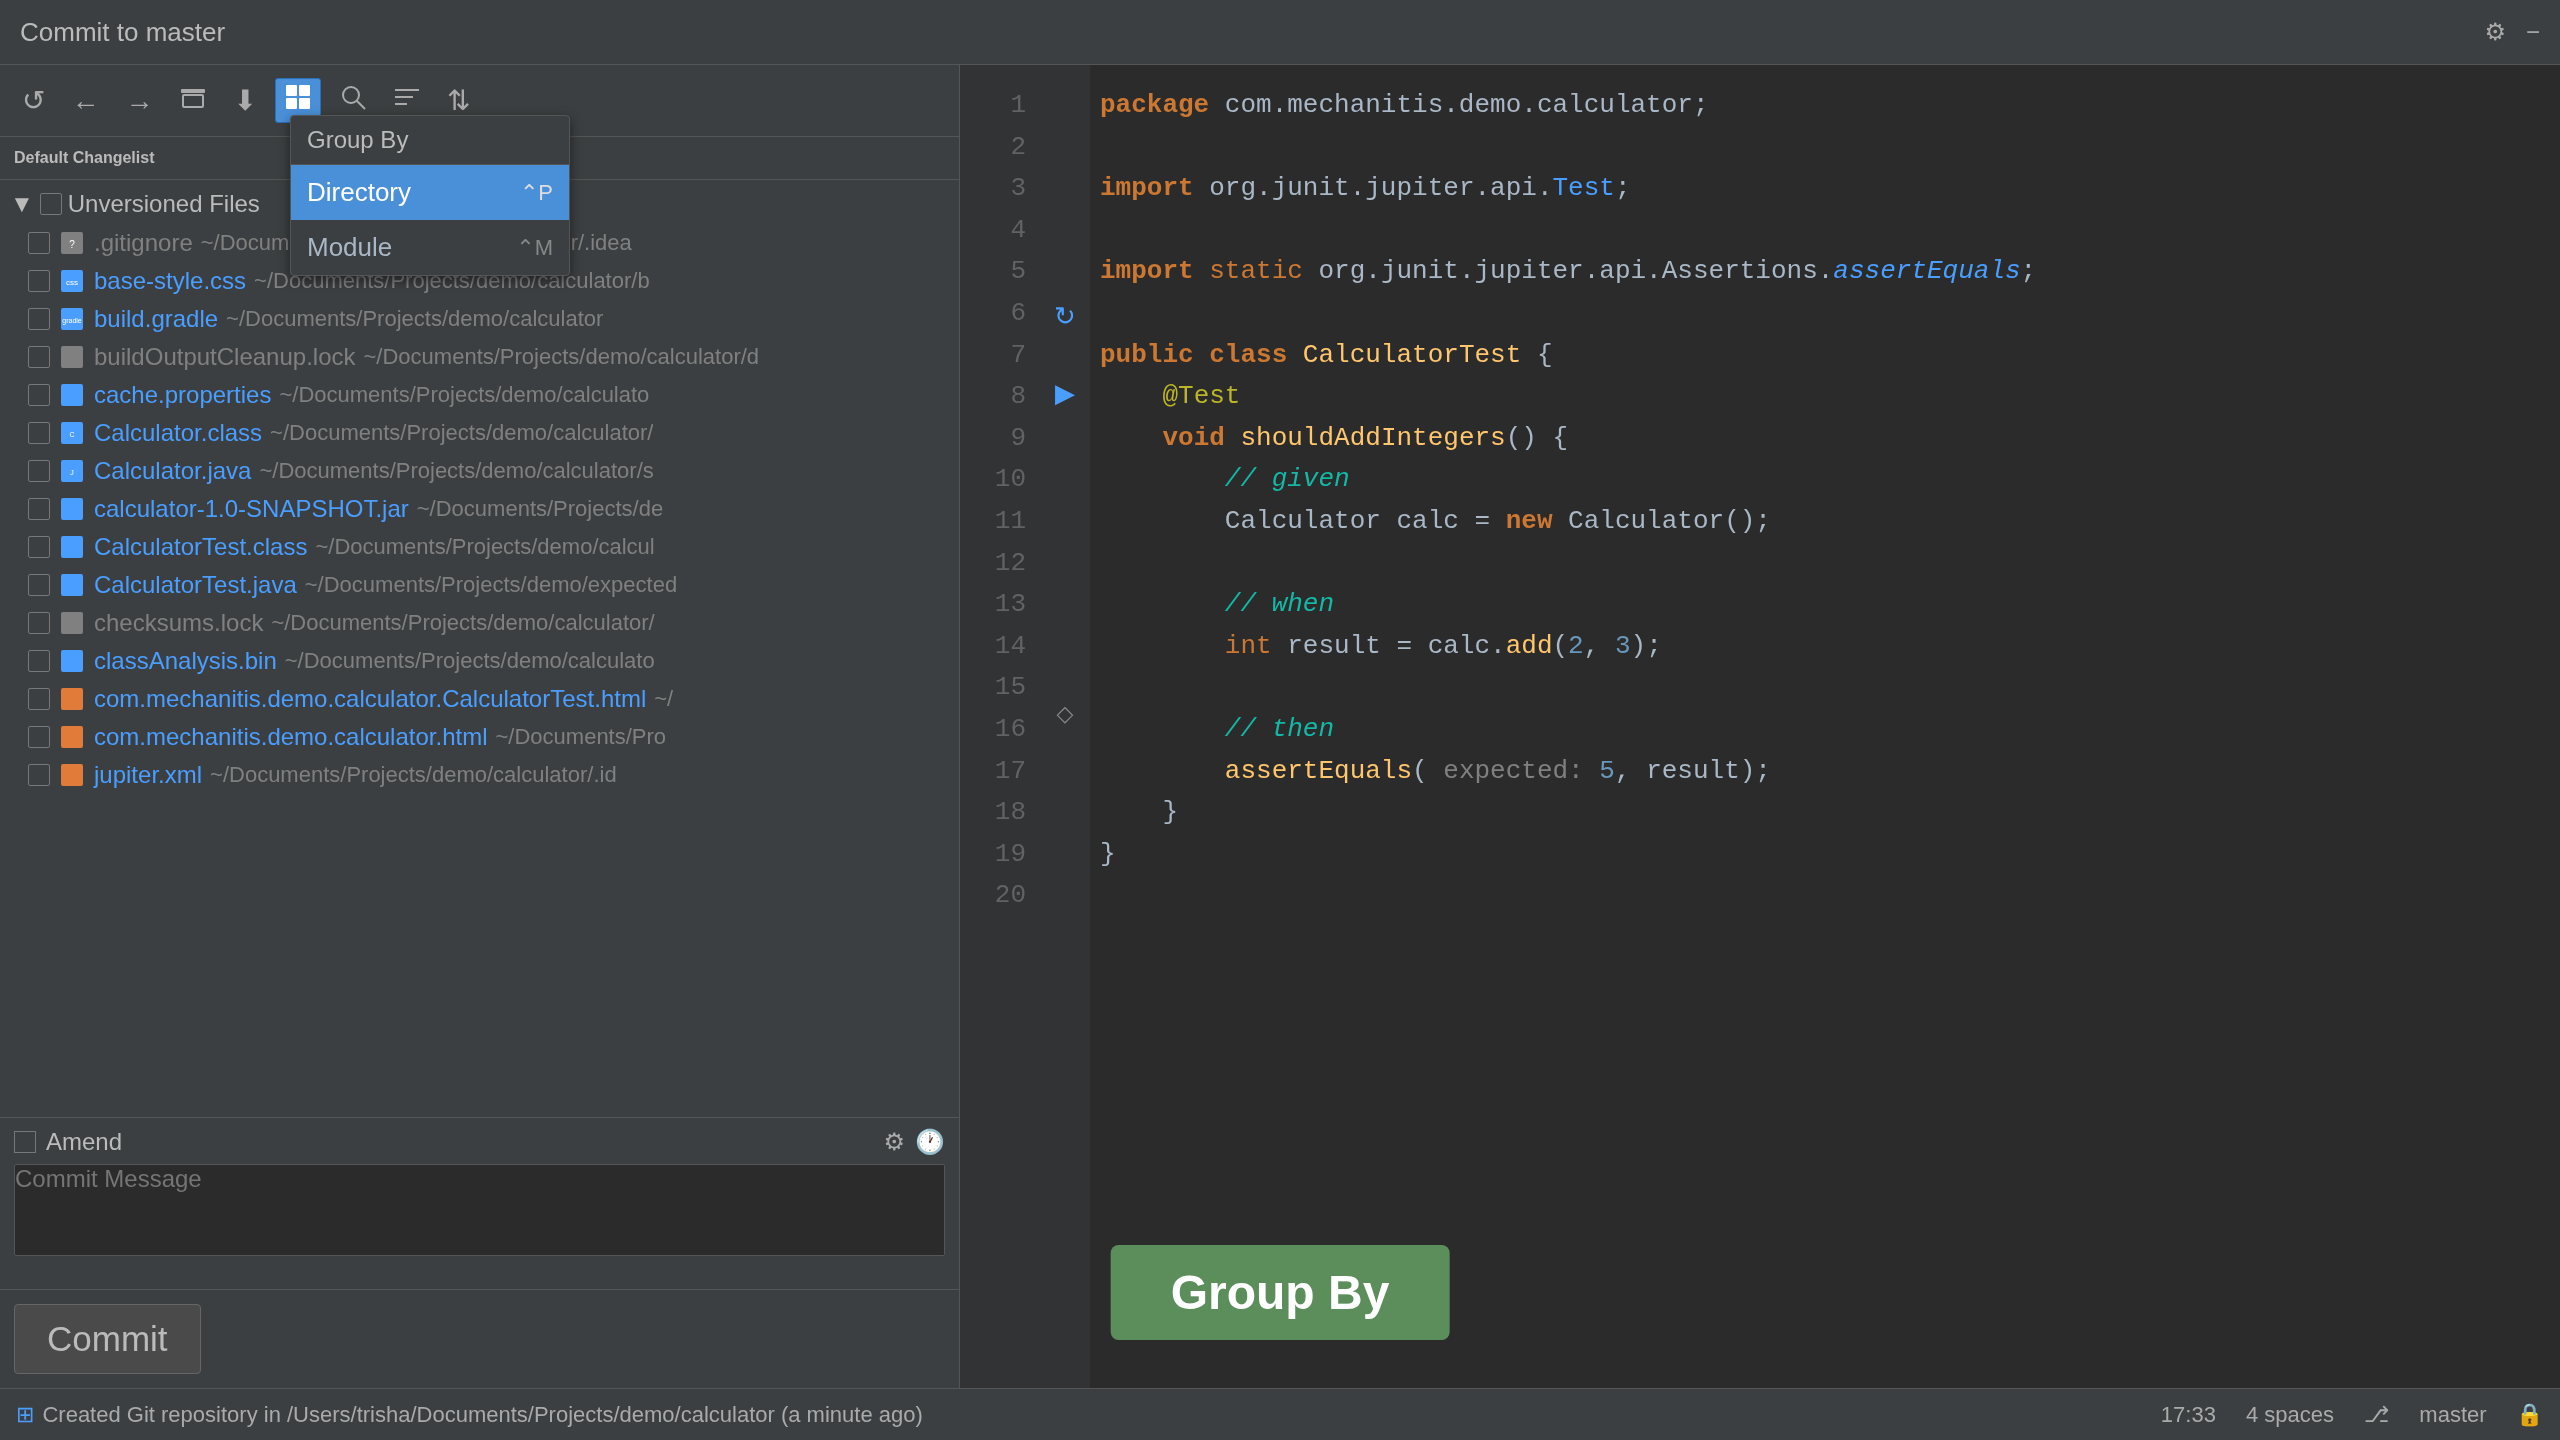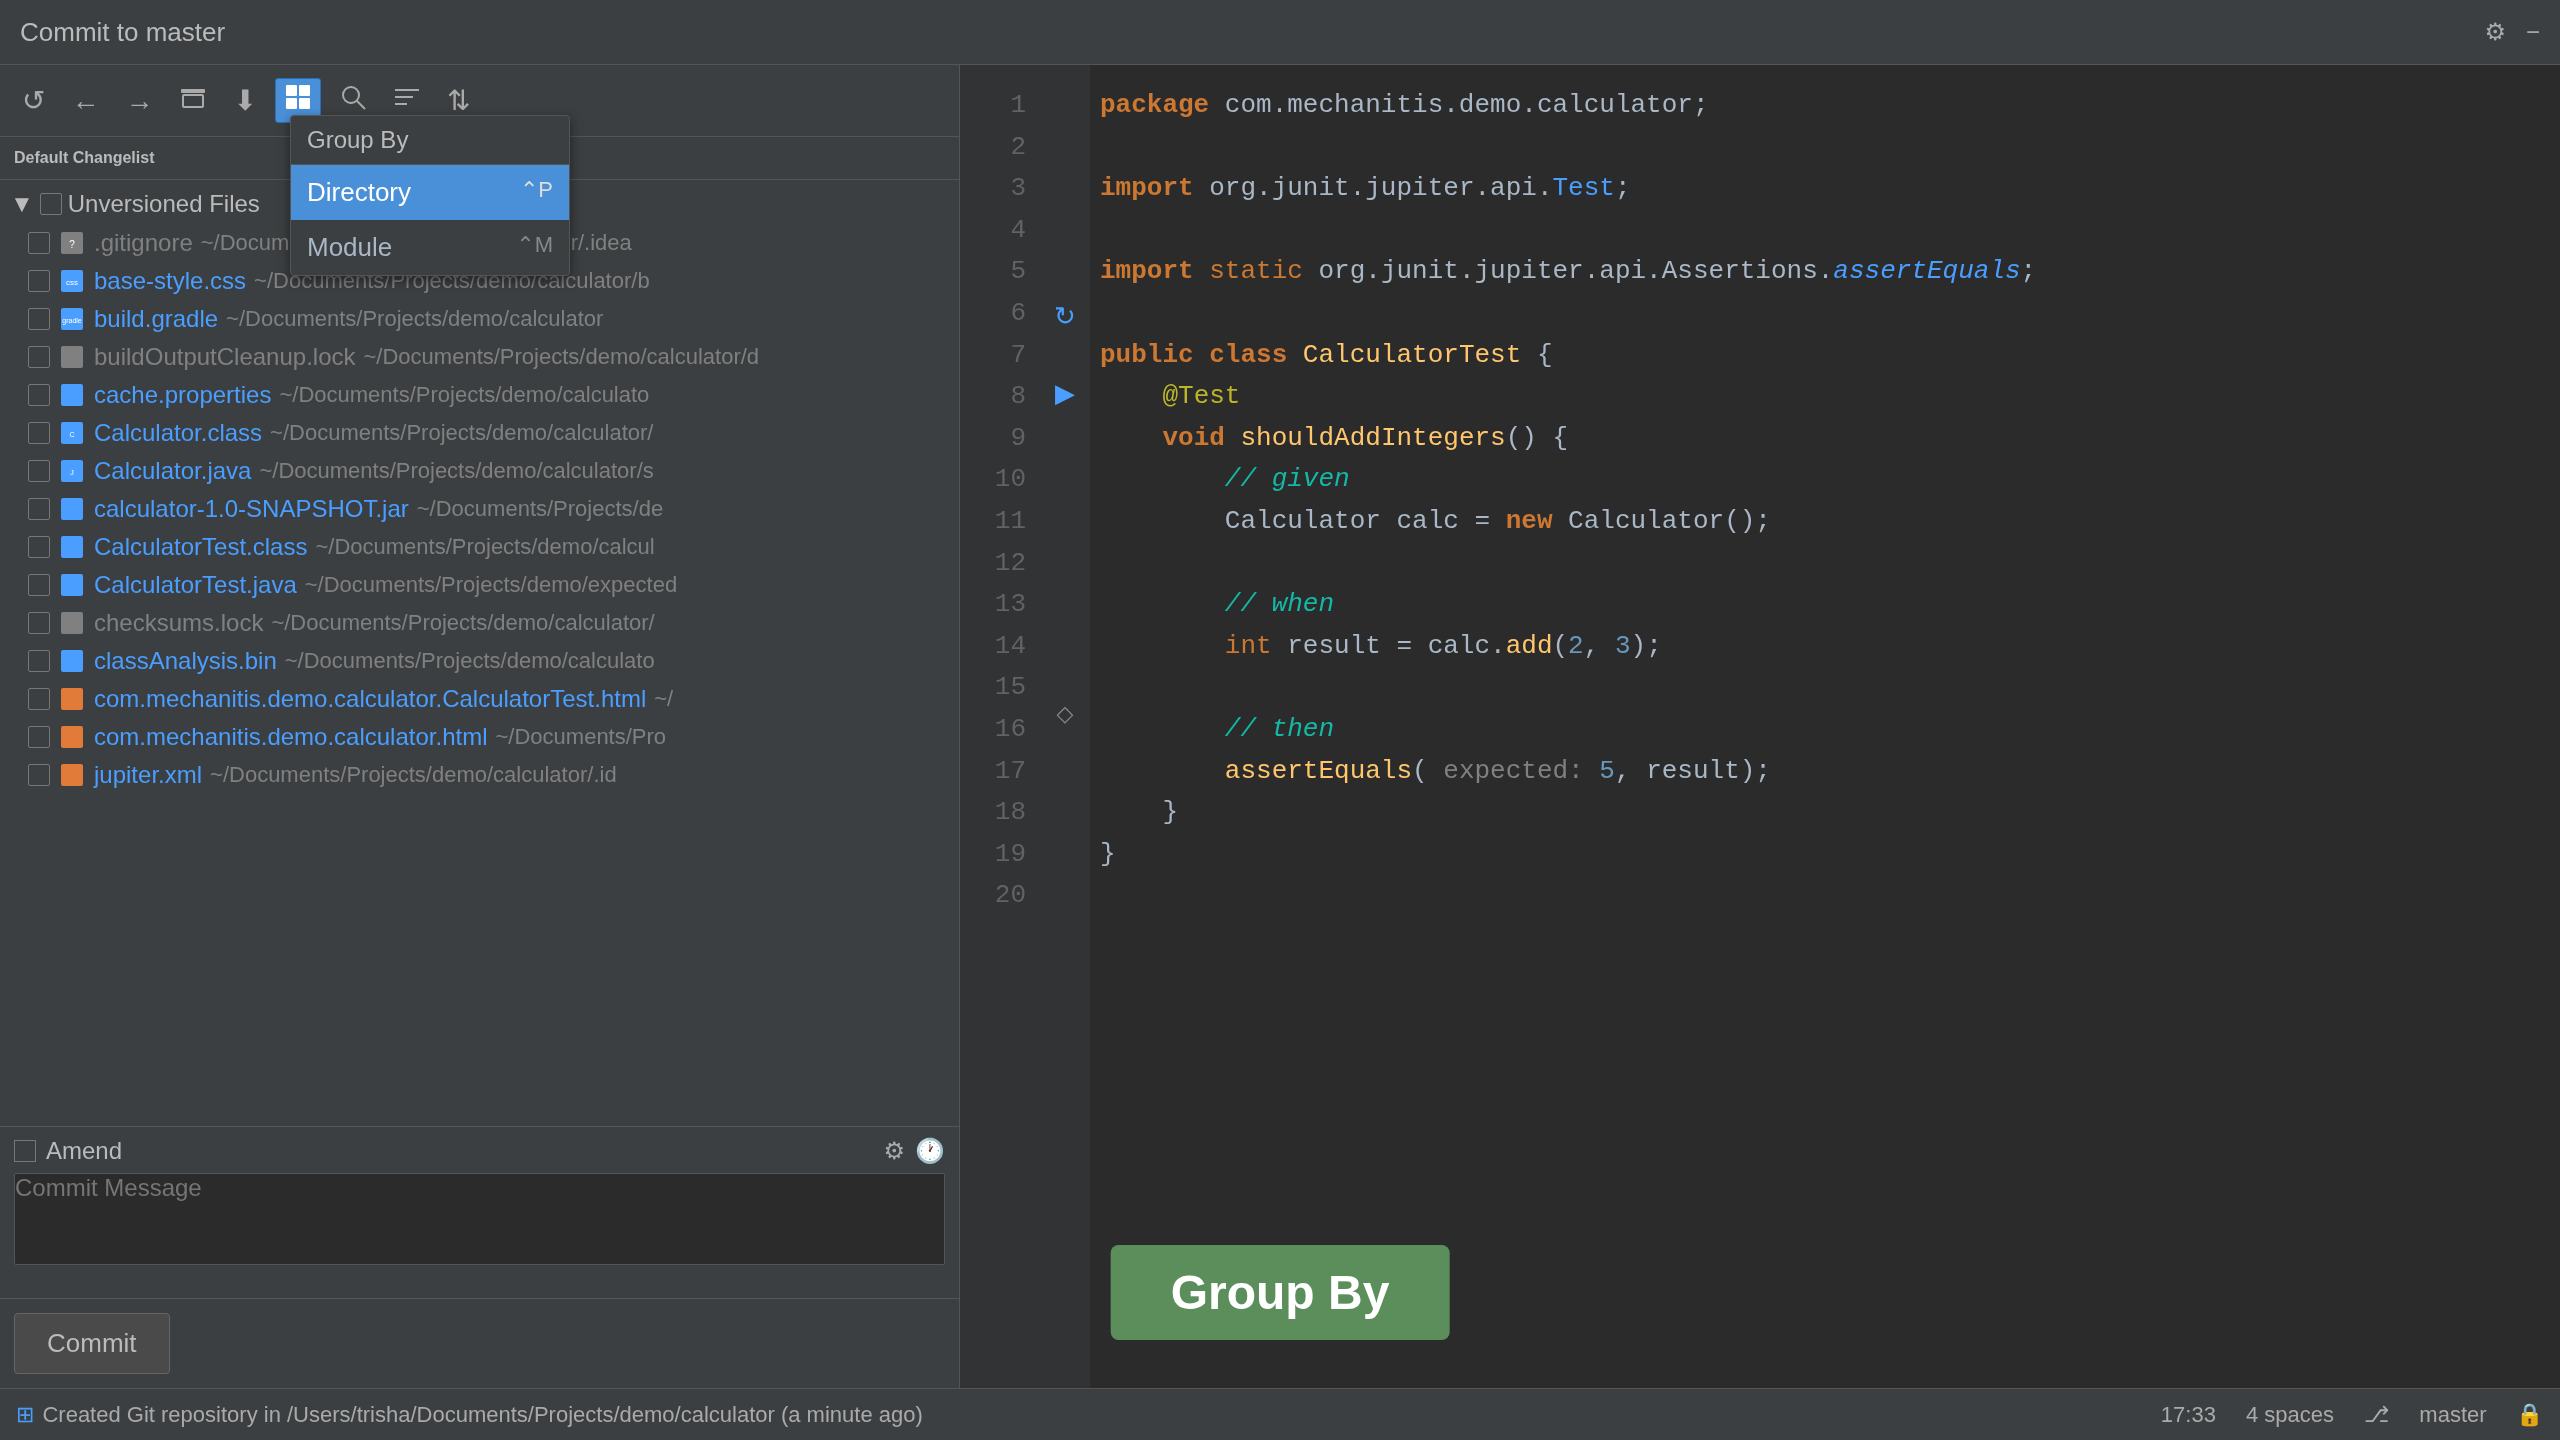--- a/index.html
+++ b/index.html
@@ -108,20 +108,21 @@
       font-size: 24px;
       color: #bbb;
       border-bottom: 1px solid #555;
     }
 
     .group-by-item {
       padding: 12px 16px;
       font-size: 26px;
       cursor: pointer;
       display: flex;
+      align-items: center;
       justify-content: space-between;
     }
 
     .group-by-item.selected {
       background: #4a90d9;
       color: white;
     }
 
     .shortcut {
       font-size: 22px;
@@ -260,21 +261,21 @@
       margin-top: 16px;
       padding: 14px;
       border-top: 1px solid #555;
     }
 
     .commit-btn {
       background: #4a4a4a;
       border: 1px solid #666;
       color: #bbb;
       padding: 14px 32px;
-      font-size: 26px;
+      font-size: 35px;
       cursor: pointer;
       border-radius: 4px;
     }
 
     
     .status-bar {
       height: 52px;
       background: #3c3f41;
       border-top: 1px solid #555;
       display: flex;

